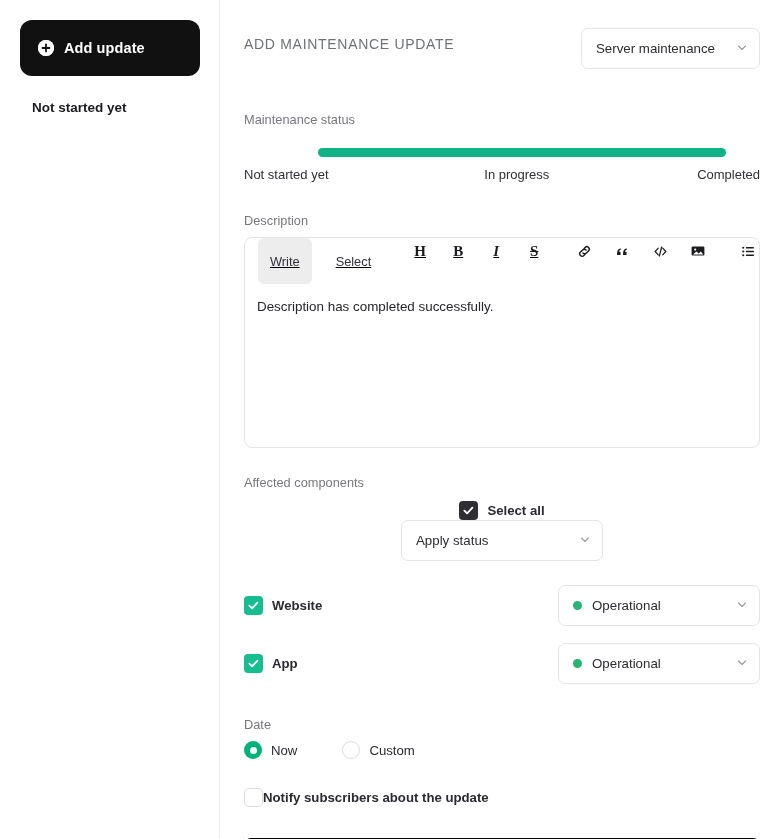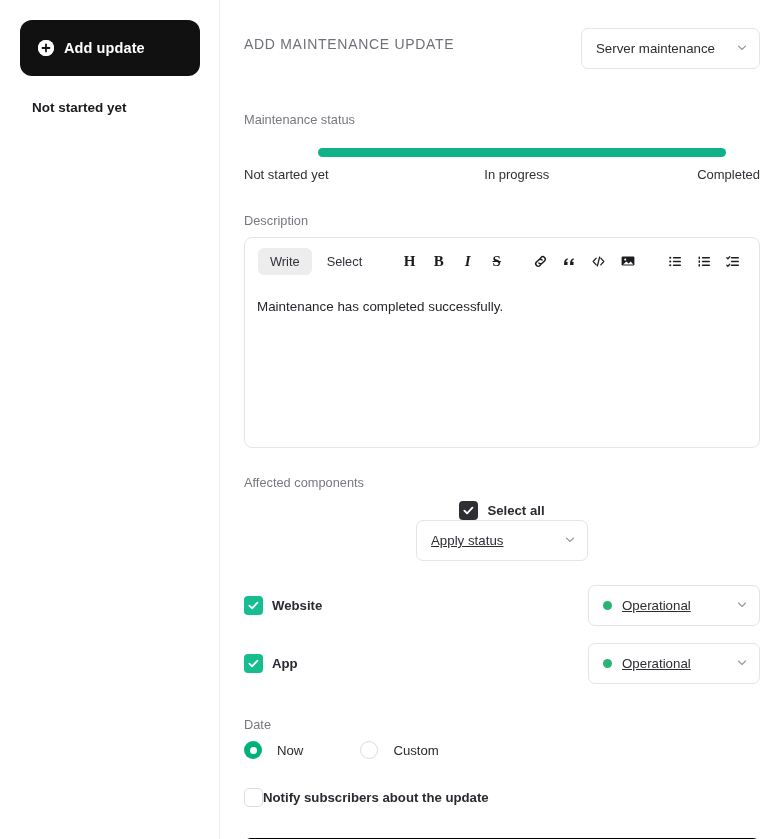--- a/index.html
+++ b/index.html
@@ -154,24 +154,24 @@
     border: 1px solid #e4e4e9;
     border-radius: 8px;
     background: #fff;
     height: 211px;
     display: flex;
     flex-direction: column;
     overflow: hidden;
   }
   .editor-toolbar {
     display: flex;
-    align-items: center;
     height: 46px;
     padding: 0 13px;
-    gap: 3px;
+    gap: 12px;
+    text-decoration: underline;
   }
   .tab-btn {
     font-size: 12.8px;
     color: #30313a;
     padding: 6px 12px;
     border-radius: 6px;
     cursor: pointer;
     background: transparent;
     border: none;
     font-family: inherit;
@@ -226,31 +226,31 @@
   }
   .cbox.dark { background: #2e2e33; }
   .cbox.green { background: #15bd8f; }
   .cbox.empty { background: #fff; border: 1px solid #dcdce2; border-radius: 5px; }
   .cbox svg { display: block; }
   .comp-label {
     font-size: 13.2px;
     color: #2a2a31;
     font-weight: bold;
   }
-  .status-select { width: 172px; text-decoration: underline; }
+  .status-select { width: 202px; }
   .status-select .dot {
     width: 9px; height: 9px; border-radius: 50%;
     background: #29b473;
     margin-right: 10px;
     flex: 0 0 9px;
   }
 
   
   .date-block { margin-top: 33px; }
-  .radio-row { display: flex; align-items: center; gap: 15px; margin-top: 4px; }
+  .radio-row { display: flex; align-items: center; gap: 9px; margin-top: 4px; }
   .radio {
     width: 18px; height: 18px; border-radius: 50%;
     flex: 0 0 18px;
     cursor: pointer;
   }
   .radio.on {
     background: #00b27a;
     display: flex; align-items: center; justify-content: center;
   }
   .radio.on::after {
@@ -400,21 +400,21 @@
             <span class="tb-icon">
               <svg width="15" height="15" viewBox="0 0 16 16" aria-hidden="true">
                 <path d="M.9 4 2 5.1 4 2.9" fill="none" stroke="#1c1c20" stroke-width="1.3" stroke-linecap="round" stroke-linejoin="round"></path>
                 <path d="M.9 12 2 13.1 4 10.9" fill="none" stroke="#1c1c20" stroke-width="1.3" stroke-linecap="round" stroke-linejoin="round"></path>
                 <rect x="5.2" y="3.2" width="8.6" height="1.6" rx="0.5" fill="#1c1c20"></rect>
                 <rect x="5.2" y="7.2" width="8.6" height="1.6" rx="0.5" fill="#1c1c20"></rect>
                 <rect x="5.2" y="11.2" width="8.6" height="1.6" rx="0.5" fill="#1c1c20"></rect>
               </svg>
             </span>
           </div>
-          <div class="editor-body">Maintenance has completed successfully.</div>
+          <div class="editor-body">Description has completed successfully.</div>
         </div>
       </div>
 
       <div class="components-block">
         <div class="field-label">Affected components</div>
 
         <div class="comp-row first">
           <div class="checkline">
             <span class="cbox dark">
               <svg width="13" height="13" viewBox="0 0 14 14" aria-hidden="true">

